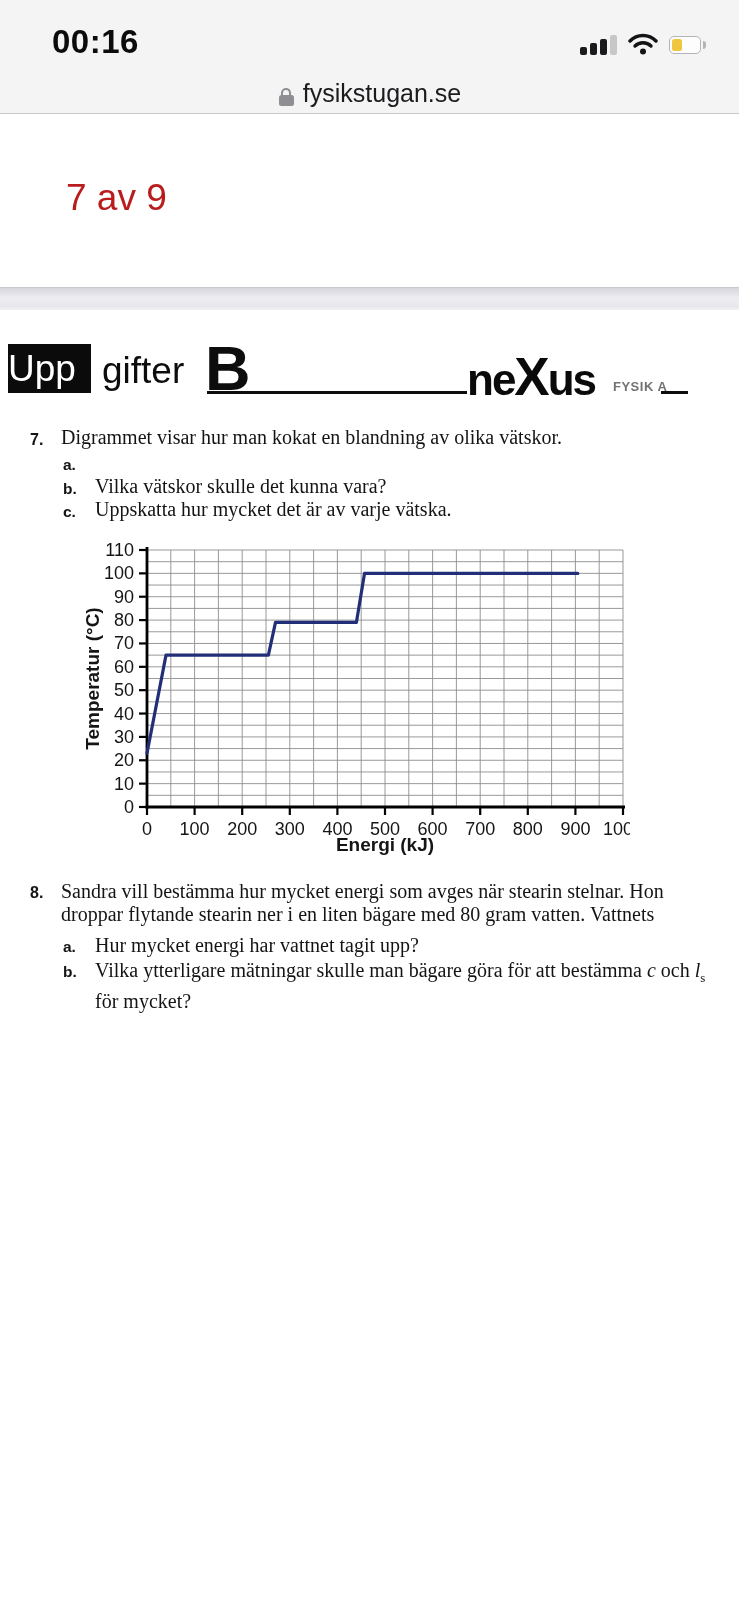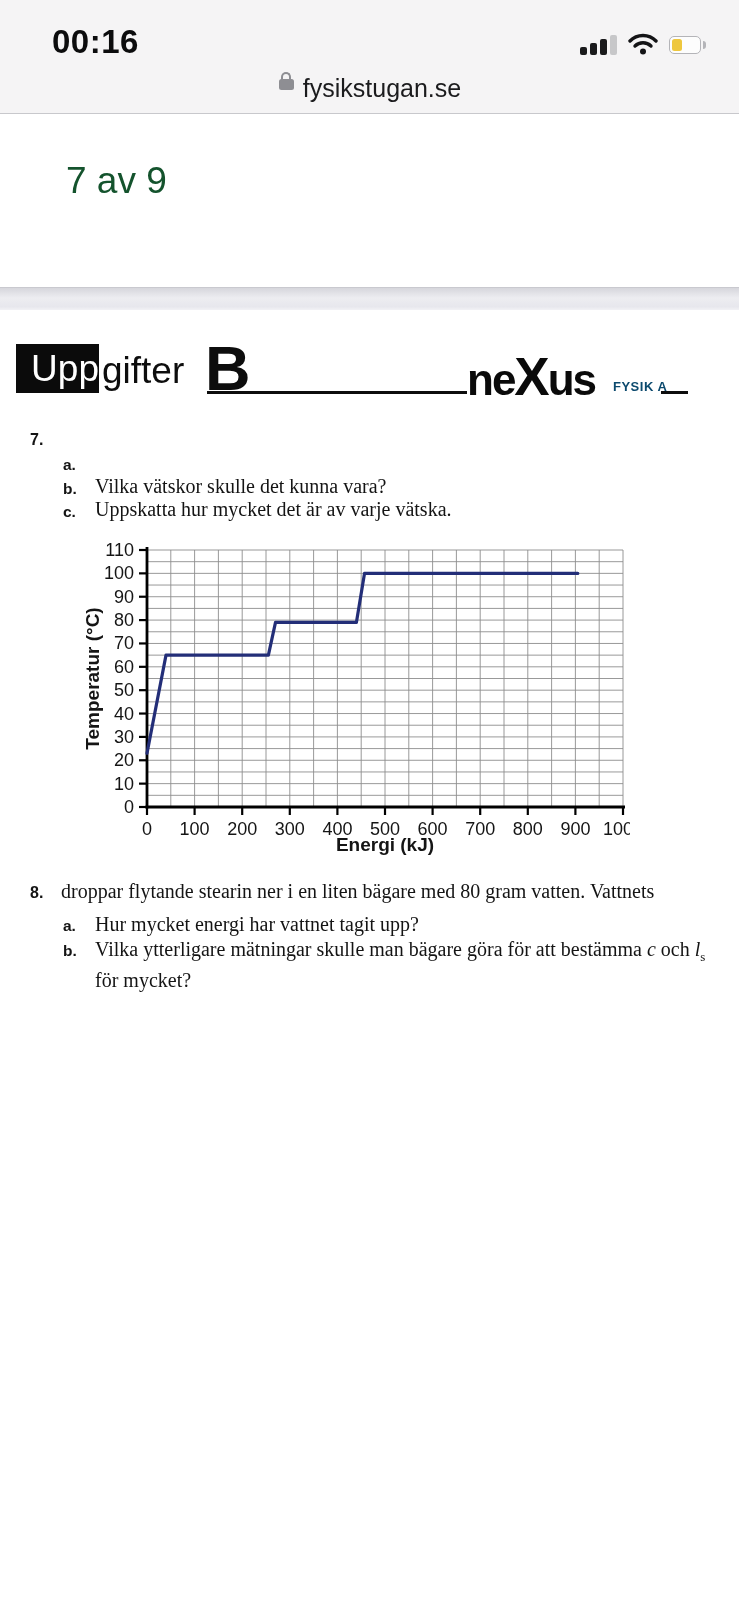--- a/index.html
+++ b/index.html
@@ -10,42 +10,42 @@
   .statusbar{position:absolute;left:0;top:0;width:739px;height:114px;background:#f5f4f5;border-bottom:1.5px solid #c8c8cc;box-sizing:border-box;}
   .clock{position:absolute;left:52px;top:23px;font-size:33px;font-weight:600;color:#0c0c0d;letter-spacing:.5px;}
   .sticons{position:absolute;right:33px;top:33px;display:flex;align-items:flex-end;gap:11px;}
   .sigbars{display:flex;align-items:flex-end;gap:3px;height:20px;}
   .sigbars i{display:block;width:7px;border-radius:2px;background:#1a1a1c;}
   .sigbars i.dim{background:#c7c7c9;}
   .batt{position:relative;width:37px;height:18px;margin-bottom:1px;}
   .batt .shell{position:absolute;left:0;top:0;width:32px;height:18px;border:1.6px solid #b4b4b8;border-radius:5px;box-sizing:border-box;background:#fdfdfd;}
   .batt .fill{position:absolute;left:3px;top:3px;width:10px;height:12px;border-radius:2.5px;}
   .batt .nub{position:absolute;right:0;top:5px;width:3px;height:8px;border-radius:0 3px 3px 0;background:#b4b4b8;}
-  .urlrow{position:absolute;left:240px;top:74px;width:260px;height:34px;display:flex;align-items:flex-start;justify-content:center;gap:9px;cursor:pointer;}
+  .urlrow{position:absolute;left:240px;top:74px;width:260px;height:34px;display:flex;align-items:flex-end;justify-content:center;gap:9px;cursor:pointer;}
   .urltext{font-size:25px;color:#1b1b1d;}
   .lock{position:relative;width:15px;height:20px;margin-top:-2px;}
   .lock .shackle{position:absolute;left:2.5px;top:0;width:10px;height:9px;border:2px solid #8e8e93;border-bottom:none;border-radius:5px 5px 0 0;box-sizing:border-box;}
   .lock .body{position:absolute;left:0;top:7px;width:15px;height:11px;background:#8e8e93;border-radius:2.5px;}
 
   
-  .pagecount{position:absolute;left:66px;top:160px;font-size:37px;color:#14532d;}
+  .pagecount{position:absolute;left:66px;top:177px;font-size:37px;color:#b91c1c;}
   .separator{position:absolute;left:0;top:287px;width:739px;height:23px;background:linear-gradient(180deg,#d6d6dc 0%,#ededf1 45%,#e7e7ed 85%,#f2f2f5 100%);border-top:1px solid #c9c9cf;box-sizing:border-box;}
 
   
-  .hdr-box{position:absolute;left:16px;top:344px;width:83px;height:49px;background:#0b0b0b;display:flex;align-items:center;justify-content:flex-end;}
+  .hdr-box{position:absolute;left:8px;top:344px;width:83px;height:49px;background:#0b0b0b;display:flex;align-items:center;justify-content:flex-start;}
   .hdr-box span{color:#fff;font-size:37px;}
   .hdr-gifter{position:absolute;left:102px;top:350px;font-size:37px;color:#0d0d0d;text-align:right;}
   .hdr-B{position:absolute;left:205px;top:337px;font-size:63px;font-weight:700;color:#0d0d0d;line-height:1;}
   .hdr-line{position:absolute;top:391px;height:2.5px;background:#0d0d0d;}
   .hdr-line.main{left:207px;width:260px;}
   .hdr-line.tail{left:661px;width:27px;}
   .hdr-nexus{position:absolute;left:467px;top:346px;font-weight:700;color:#0a0a0a;letter-spacing:-2px;white-space:nowrap;}
   .hdr-nexus .lo{font-size:44px;}
   .hdr-nexus .bigx{font-size:53px;}
-  .hdr-fysik{position:absolute;left:613px;top:379px;font-size:13px;font-weight:700;color:#0c4a6e;letter-spacing:.5px;}
+  .hdr-fysik{position:absolute;left:613px;top:379px;font-size:13px;font-weight:700;color:#737373;letter-spacing:.5px;}
 
   
   .question{position:absolute;left:30px;width:690px;color:#141414;font-family:"Liberation Serif",serif;font-size:20px;line-height:21.8px;}
   .qrow{display:flex;}
   .qnum{flex:0 0 31px;font-family:"Liberation Sans",sans-serif;font-weight:700;font-size:16px;padding-top:2px;}
   .qitems{margin-left:33px;margin-top:1px;}
   .qitem{display:flex;}
   .qlabel{flex:0 0 32px;font-family:"Liberation Sans",sans-serif;font-weight:700;font-size:15.5px;padding-top:2px;}
   .q8lines{flex:1;}
   .var{font-style:italic;}
@@ -103,20 +103,21 @@
   <div class="hdr-gifter">gifter</div>
   <div class="hdr-B">B</div>
   <div class="hdr-line main"></div>
   <div class="hdr-nexus"><span class="lo">ne</span><span class="bigx">X</span><span class="lo">us</span></div>
   <div class="hdr-fysik">FYSIK A</div>
   <div class="hdr-line tail"></div>
 
   <div class="question" style="top:427px;">
     <div class="qrow">
       <span class="qnum">7.</span>
+      <span>Digrammet visar hur man kokat en blandning av olika vätskor.</span>
     </div>
     <div class="qitems">
       <div class="qitem">
         <span class="qlabel">a.</span>
       </div>
       <div class="qitem">
         <span class="qlabel">b.</span>
         <span>Vilka vätskor skulle det kunna vara?</span>
       </div>
       <div class="qitem">
@@ -223,20 +224,21 @@
         <polyline points="62.0,223.3 81.0,125.1 183.4,125.1 190.5,92.4 271.4,92.4 279.5,43.4 492.8,43.4" fill="none" stroke="#232e78" stroke-width="3.2" stroke-linejoin="round" stroke-linecap="round"></polyline>
         <text x="14" y="148.5" text-anchor="middle" class="axis-label" transform="rotate(-90 14 148.5)">Temperatur (°C)</text>
         <text x="300" y="321" text-anchor="middle" class="axis-label">Energi (kJ)</text>
       </svg>
   </div>
 
   <div class="question" style="top:880px;line-height:22.9px;">
     <div class="qrow">
       <span class="qnum">8.</span>
       <span class="q8lines">
+        <div>Sandra vill bestämma hur mycket energi som avges när stearin stelnar. Hon</div>
         <div>droppar flytande stearin ner i en liten bägare med 80 gram vatten. Vattnets</div>
       </span>
     </div>
     <div class="qitems" style="margin-top:8px;">
       <div class="qitem">
         <span class="qlabel">a.</span>
         <span>Hur mycket energi har vattnet tagit upp?</span>
       </div>
       <div class="qitem">
         <span class="qlabel">b.</span>

